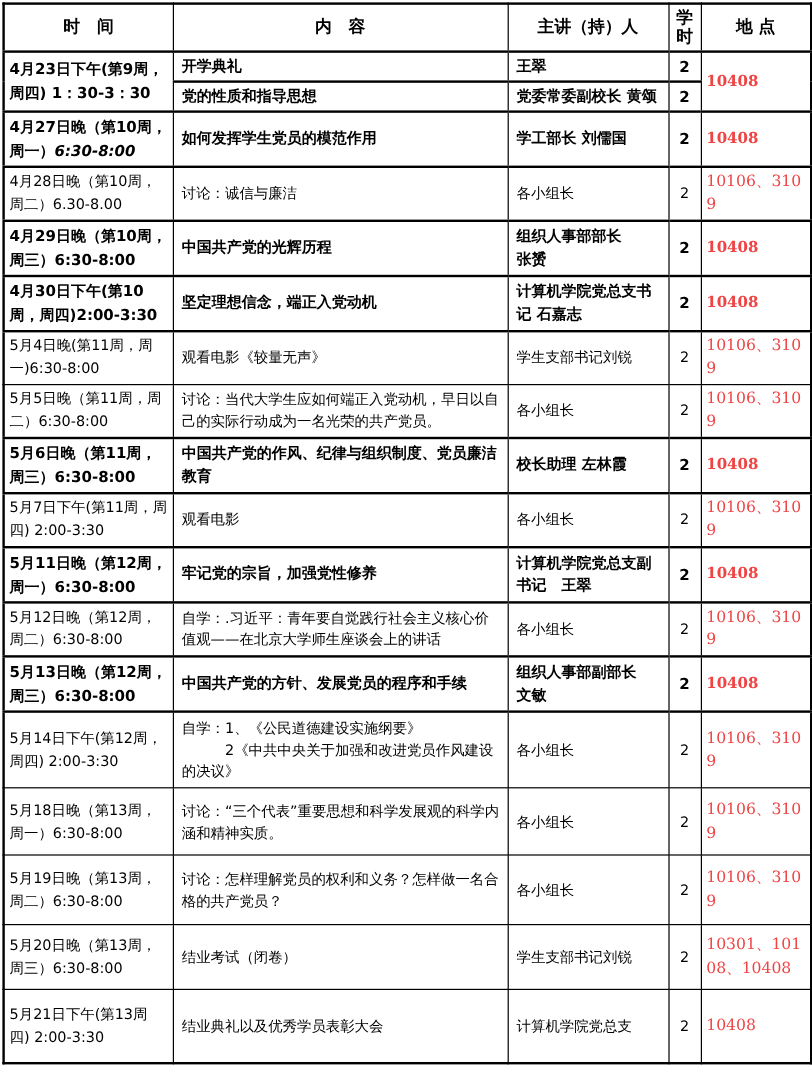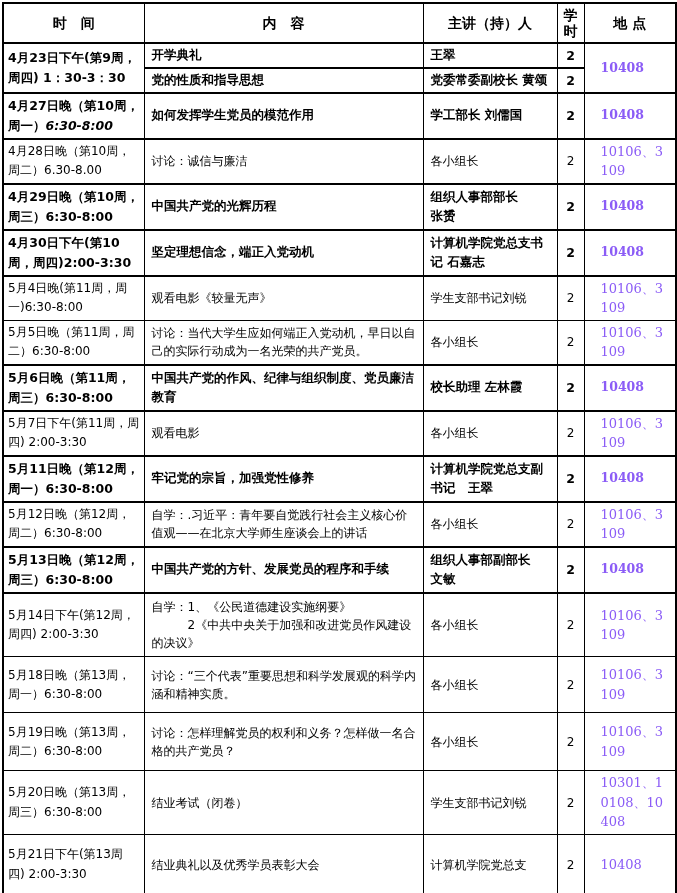--- a/index.html
+++ b/index.html
@@ -15,21 +15,21 @@
   .sched thead th{
     border-bottom:2px solid #000;font-weight:700;font-size:14px;
     text-align:center;height:34px;line-height:1.15;white-space:pre-line;
   }
   td.time{padding-left:4px;line-height:1.6;white-space:pre-line;}
   td.content{padding-left:7px;line-height:1.5;white-space:pre-line;}
   td.speaker{padding-left:7px;line-height:1.5;white-space:pre-line;}
   td.hours{text-align:center;padding:2px 1px;}
   td.location{
     font-family:"DejaVu Serif","Liberation Serif",serif;
-    color:#8b5cf6;padding-left:16px;font-size:13px;line-height:1.5;
+    color:#ef4444;padding-left:4px;font-size:13px;line-height:1.5;
   }
   tr.b td{font-weight:700;font-size:12.5px;}
   tr.b td.time,tr.b td.content,tr.b td.speaker{border-top-width:2px;border-bottom-width:2px;}
   tr.b td{border-top-width:2px;border-bottom-width:2px;}
   tr.sub td{border-top-width:1px;}
   .it{font-style:italic;}
 </style>
 </head>
 <body>
 

